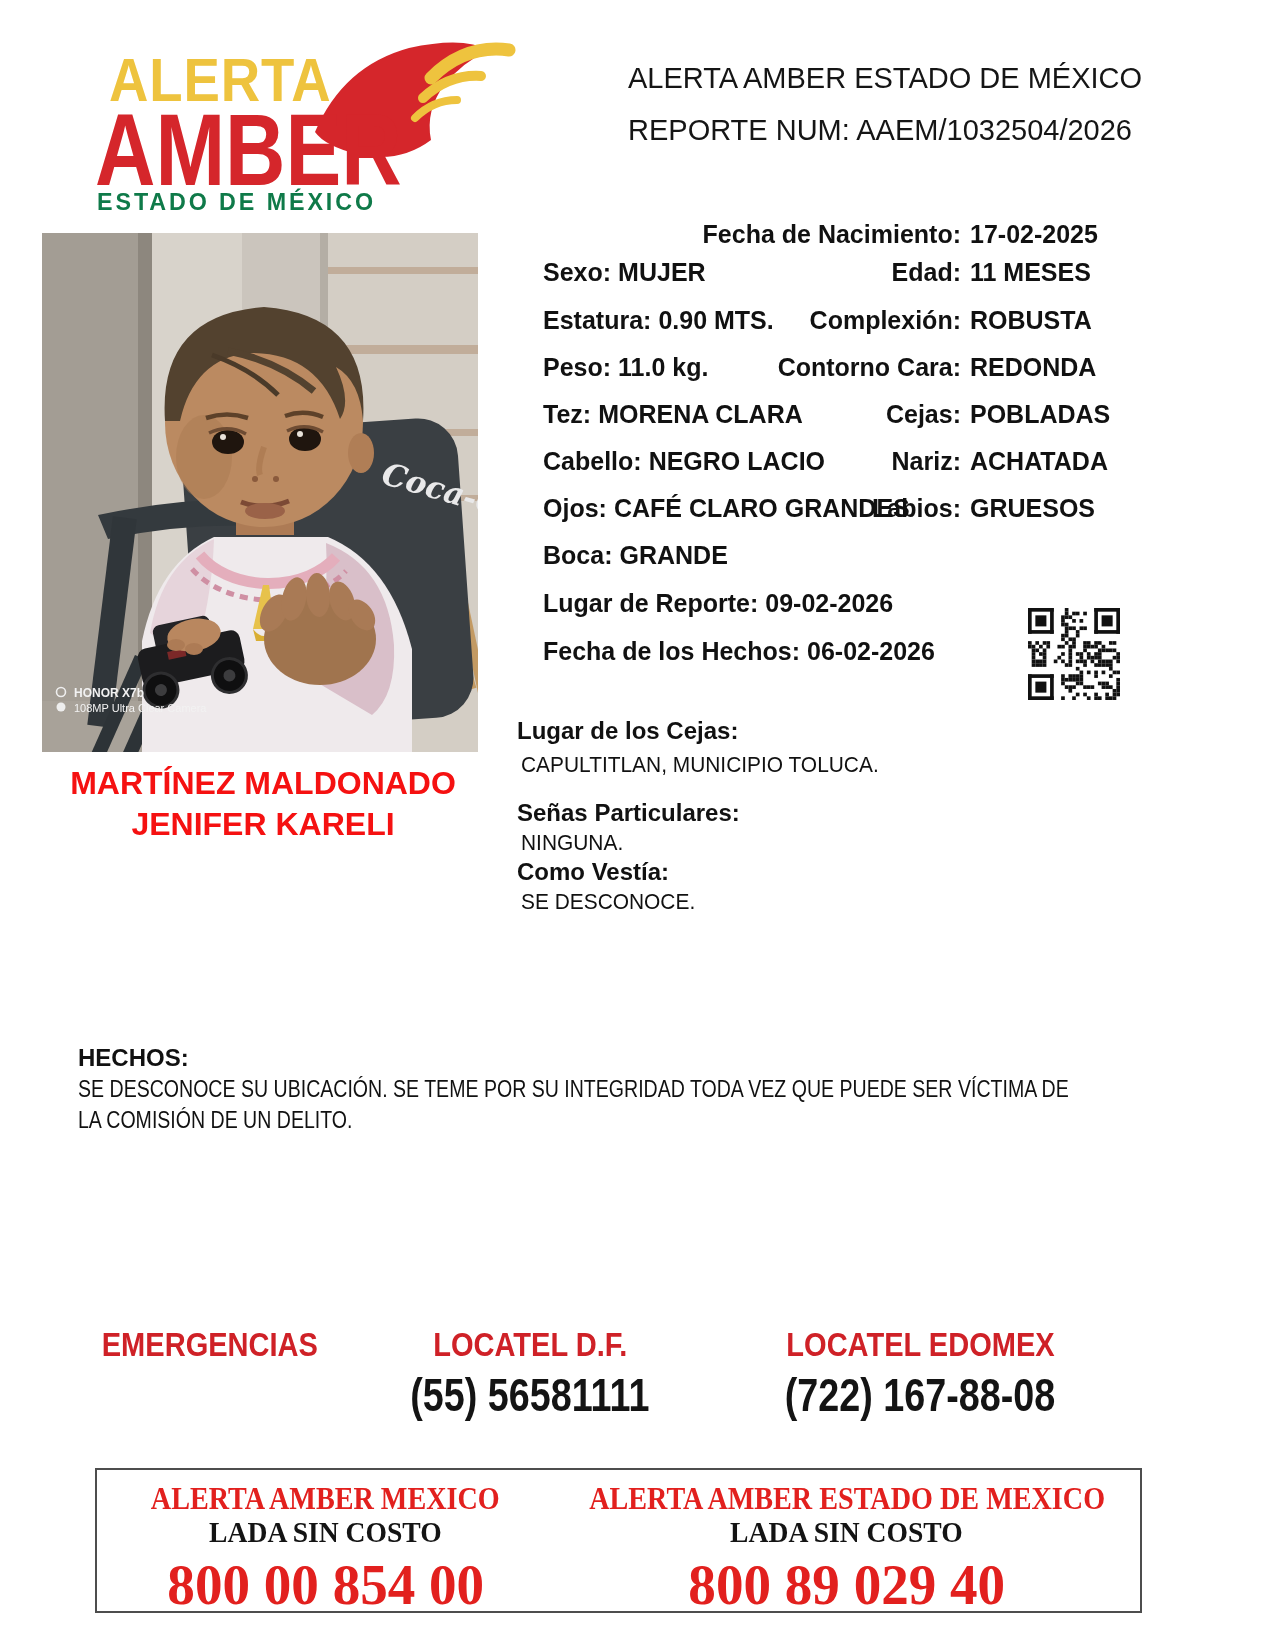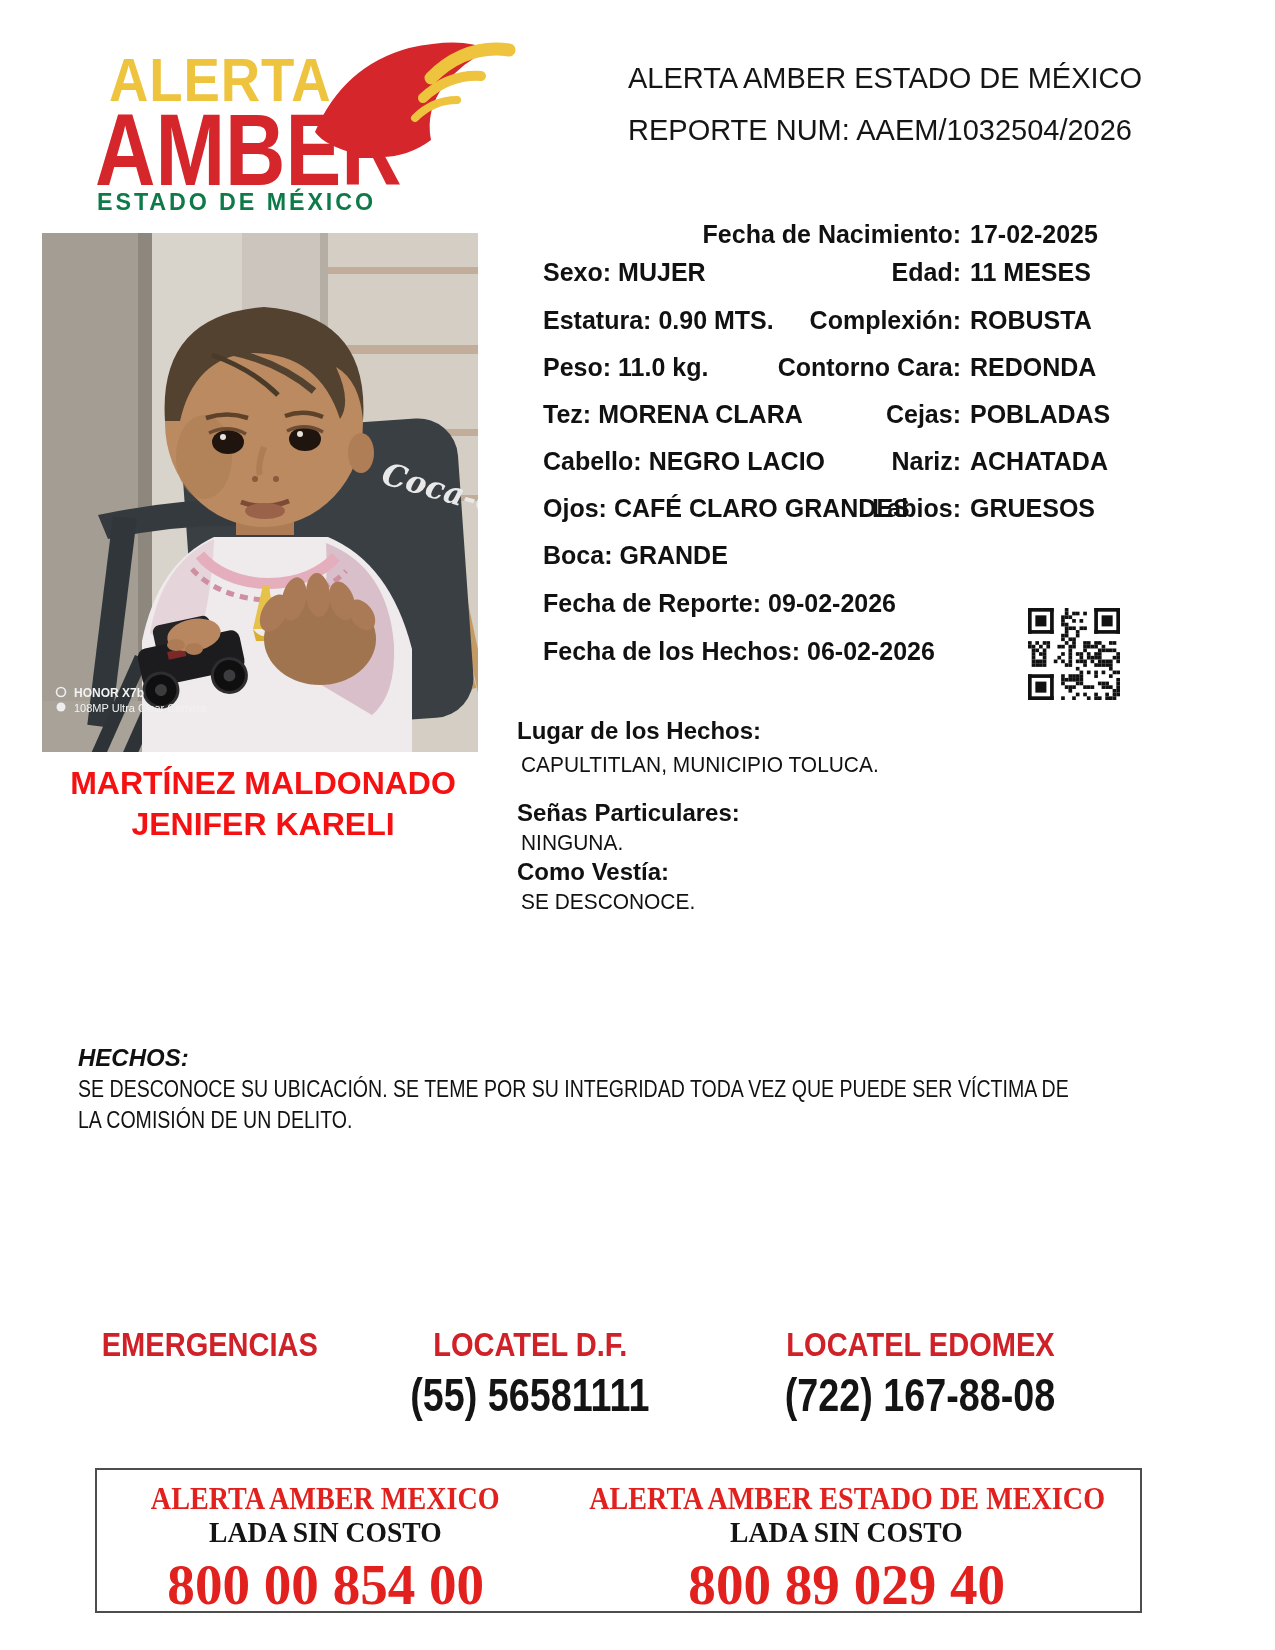--- a/index.html
+++ b/index.html
@@ -27,21 +27,21 @@
   .drow{position:absolute;left:543px;width:560px;height:32px;font-size:25px;font-weight:700;white-space:nowrap;}
   .drow .val{margin-left:7px;}
   .rp{position:absolute;left:155px;top:0;width:405px;display:flex;}
   .rp .rl{flex:0 0 263px;text-align:right;}
   .rp .rv{padding-left:9px;}
   .dlabel{position:absolute;left:517px;font-size:24px;font-weight:700;white-space:nowrap;}
   .dvalue{position:absolute;left:521px;font-size:22px;font-weight:400;white-space:nowrap;
           transform:scaleX(.95);transform-origin:left;}
   .qr{position:absolute;left:1028px;top:608px;width:92px;height:92px;}
   
-  .hechos-label{position:absolute;left:78px;top:1044px;font-size:24px;font-weight:700;font-style:italic;}
+  .hechos-label{position:absolute;left:78px;top:1044px;font-size:24px;font-weight:700;}
   .hechos-body{position:absolute;left:78px;top:1074px;width:1170px;font-size:23px;font-weight:400;
                line-height:31px;transform:scaleX(.85);transform-origin:left;}
   
   .contacts{position:absolute;left:70px;top:1326px;width:1110px;display:flex;}
   .contact{text-align:center;}
   .contact.c1{width:280px;} .contact.c2{width:360px;} .contact.c3{width:420px;}
   .contact .clabel{font-size:33px;font-weight:700;color:#cf2127;display:inline-block;
                    transform:scaleX(.88);white-space:nowrap;}
   .contact .cnum{font-size:46px;font-weight:700;color:#141414;display:inline-block;
                  transform:scaleX(.82);margin-top:4px;white-space:nowrap;}
@@ -227,27 +227,27 @@
     <span class="rp">
         <b class="rl">Labios:</b>
         <b class="rv">GRUESOS</b>
       </span>
   </div>
   <div class="drow" style="top:541px">
     <b class="lbl">Boca:</b><b class="val">GRANDE</b>
   </div>
 
   <div class="drow" style="top:589px">
-    <b class="lbl">Fecha de Reporte:</b><b class="val">09-02-2026</b>
+    <b class="lbl">Lugar de Reporte:</b><b class="val">09-02-2026</b>
   </div>
   <div class="drow" style="top:637px">
     <b class="lbl">Fecha de los Hechos:</b><b class="val">06-02-2026</b>
   </div>
 
-  <div class="dlabel" style="top:717px">Lugar de los Hechos:</div>
+  <div class="dlabel" style="top:717px">Lugar de los Cejas:</div>
   <div class="dvalue" style="top:752px">CAPULTITLAN, MUNICIPIO TOLUCA.</div>
 
   <div class="dlabel" style="top:799px">Señas Particulares:</div>
   <div class="dvalue" style="top:830px">NINGUNA.</div>
 
   <div class="dlabel" style="top:858px">Como Vestía:</div>
   <div class="dvalue" style="top:889px">SE DESCONOCE.</div>
 
   <svg id="qr-svg" class="qr" viewBox="0 0 90 90">
     <rect width="90" height="90" fill="#ffffff"></rect>

